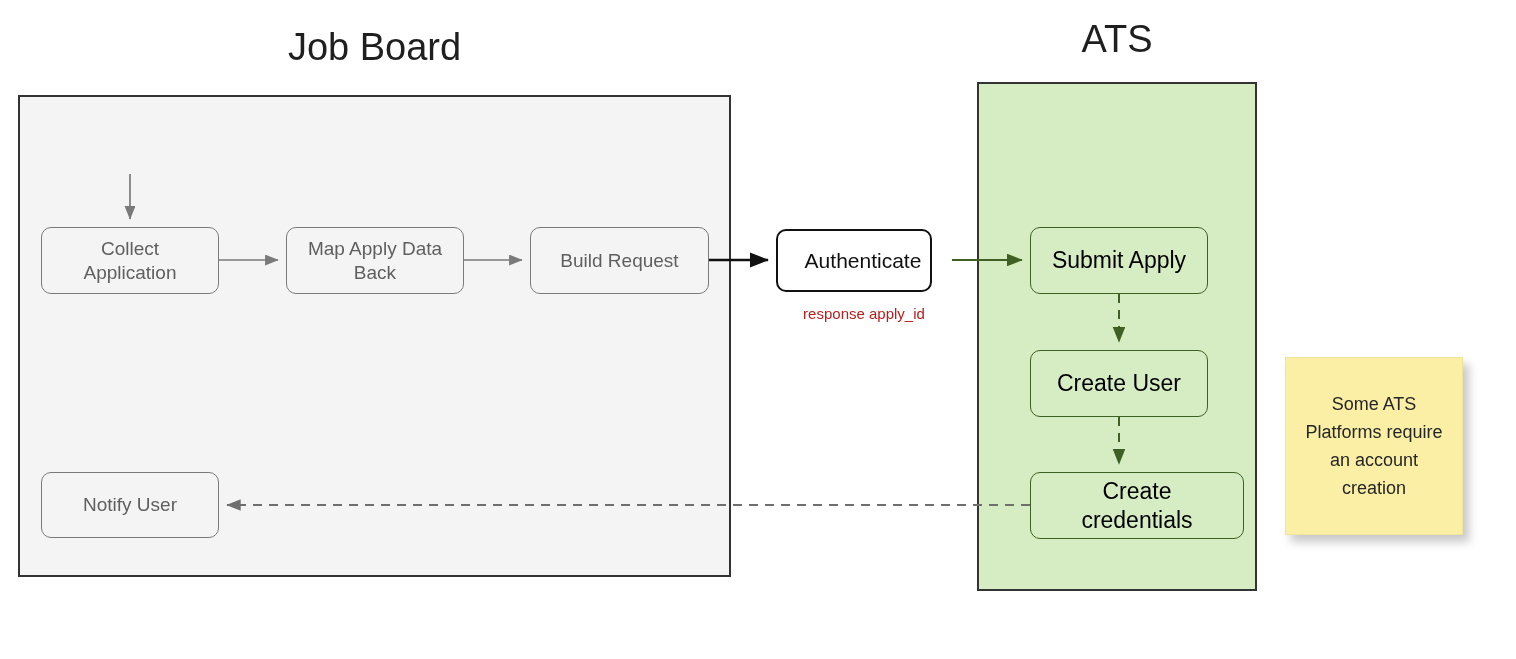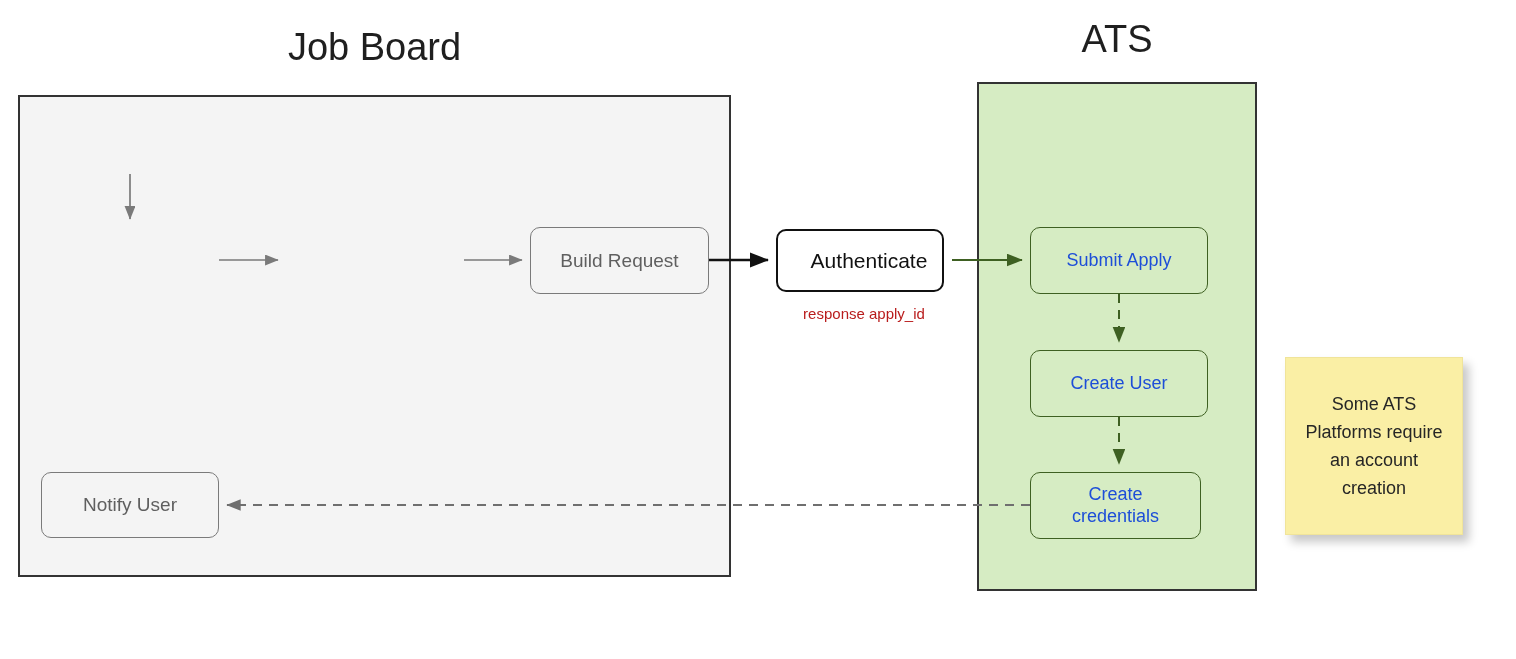--- a/index.html
+++ b/index.html
@@ -82,38 +82,38 @@
   }
   .node-white {
     background: #ffffff;
     border: 2px solid #111111;
     color: #111111;
     font-size: 21px;
   }
   .node-green {
     background: #d6ecc3;
     border: 1.8px solid #3e6022;
-    color: #1d4ed8;
-    font-size: 18px;
+    color: #000000;
+    font-size: 23px;
   }
 
   
   #node-apply-form       { left: 41px;  top: 110px; width: 178px; height: 64px; }
   #node-collect-app      { left: 41px;  top: 227px; width: 178px; height: 67px; }
   #node-map-apply        { left: 286px; top: 227px; width: 178px; height: 67px; }
   #node-build-request    { left: 530px; top: 227px; width: 179px; height: 67px; }
   #node-notify-user      { left: 41px;  top: 472px; width: 178px; height: 66px; }
 
   
-  #node-authenticate     { left: 776px; top: 229px; width: 168px; height: 63px; padding-left: 26px; }
+  #node-authenticate     { left: 776px; top: 229px; width: 156px; height: 63px; padding-left: 26px; }
 
   
   #node-submit-apply     { left: 1030px; top: 227px; width: 178px; height: 67px; }
   #node-create-user      { left: 1030px; top: 350px; width: 178px; height: 67px; }
-  #node-create-creds     { left: 1030px; top: 472px; width: 171px; height: 67px; }
+  #node-create-creds     { left: 1030px; top: 472px; width: 214px; height: 67px; }
 
   
   .edge-label {
     position: absolute;
     font-size: 15px;
     color: #b91c1c;
     text-align: center;
     white-space: nowrap;
   }
   #label-response {
@@ -207,21 +207,25 @@
     <g>
       <path d="M1119,417 L1119,464" stroke="#3e6022" stroke-width="2.0" fill="none" stroke-dasharray="9 7" marker-end="url(#ah-green)"></path>
     </g>
 
     <g>
       <path d="M1030,505 L227,505" stroke="#6f6f6f" stroke-width="1.8" fill="none" stroke-dasharray="9 7" marker-end="url(#ah-grey-left)"></path>
     </g>
   </svg>
 
 
-
+  <div class="node node-grey" id="node-collect-app">Collect
+Application</div>
+
+  <div class="node node-grey" id="node-map-apply">Map Apply Data
+Back</div>
 
   <div class="node node-grey" id="node-notify-user">Notify User</div>
 
   <div class="node node-grey" id="node-build-request">Build Request</div>
 
   <div class="node node-white" id="node-authenticate">Authenticate</div>
 
   <div class="edge-label" id="label-response">response apply_id</div>
 
   <div class="node node-green" id="node-submit-apply">Submit Apply</div>

